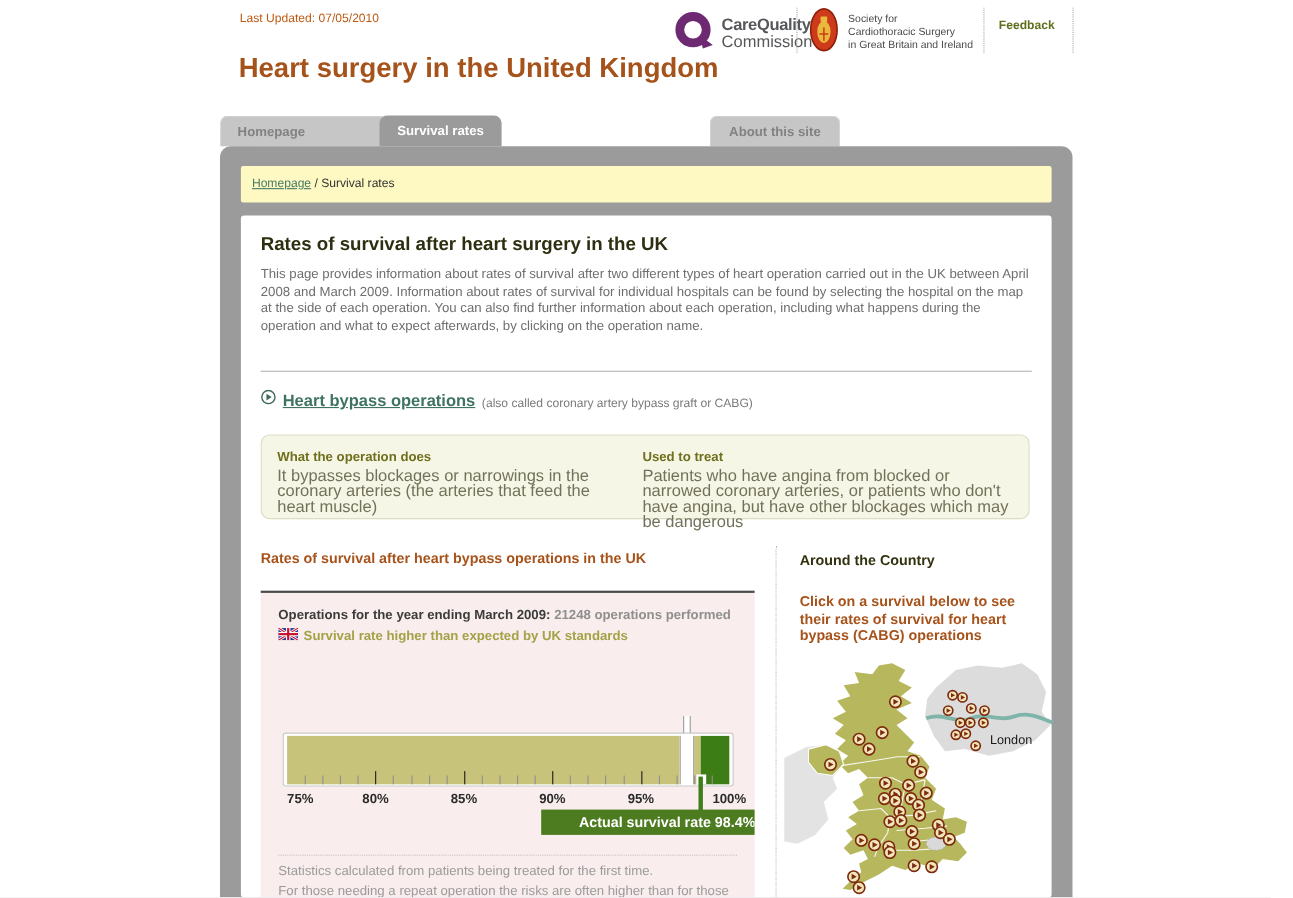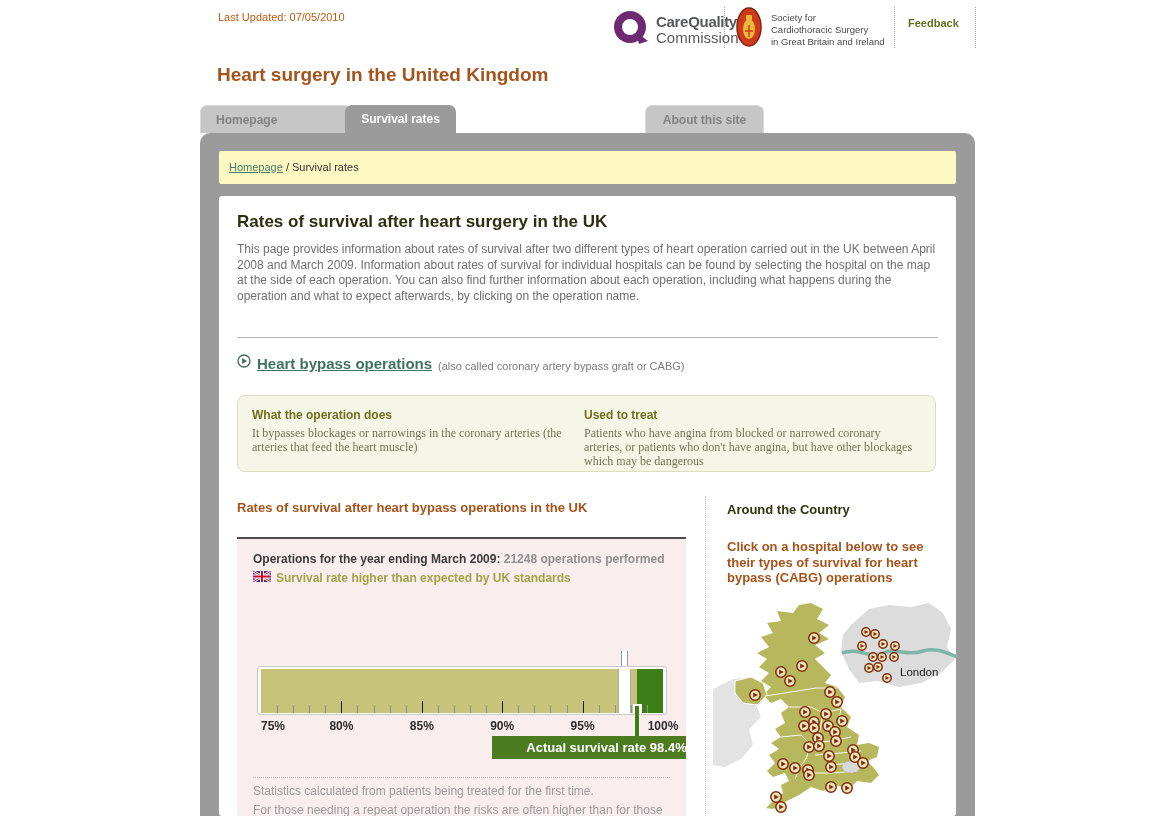--- a/index.html
+++ b/index.html
@@ -3,21 +3,21 @@
 <meta charset="utf-8">
 <style>
   * { margin:0; padding:0; box-sizing:content-box; }
   html,body { background:#ffffff; }
   #page {
     position:relative; width:1175px; height:816px; overflow:hidden;
     font-family:"Liberation Sans", sans-serif; background:#ffffff;
   }
   
   .hdr-updated { position:absolute; left:218px; top:11px; font-size:11px; color:#bc5a12; }
-  .site-title  { position:absolute; left:217px; top:64px; font-size:19px; font-weight:bold; color:#a5521b; }
+  .site-title  { position:absolute; left:217px; top:48px; font-size:25px; font-weight:bold; color:#a5521b; }
   .cqc-logo { position:absolute; left:612px; top:9px; display:flex; align-items:center; gap:6px; }
   .cqc-text { font-size:15px; color:#56575a; line-height:16px; }
   .cqc-text b { letter-spacing:-0.3px; }
   .scts-logo { position:absolute; left:736px; top:7px; display:flex; align-items:center; gap:8px; }
   .scts-text { font-size:9.5px; color:#4a4a4a; line-height:12px; }
   .hdr-sep { position:absolute; top:7px; height:41px; width:0; border-left:1px dotted #a7a7a7; }
   .feedback { position:absolute; left:908px; top:17px; font-size:11px; font-weight:bold; color:#5f701d; cursor:pointer; }
   
   .tab { position:absolute; top:105px; height:28px; line-height:28px; border-radius:7px 7px 0 0;
          font-size:12px; font-weight:bold; text-align:center; cursor:pointer; }
@@ -38,21 +38,21 @@
   .h1 { left:18px; top:16px; font-size:17px; font-weight:bold; color:#2e2e10; }
   .intro { left:18px; top:46px; width:701px; font-size:12px; color:#6e6e6e; line-height:15.5px; }
   .hr { left:18px; top:141px; width:701px; border-top:1px solid #b3b3b3; }
   .oprow { left:18px; top:158px; display:flex; align-items:flex-end; gap:6px; }
   .oplink { font-size:15px; font-weight:bold; color:#3e7360; text-decoration:underline; cursor:pointer; }
   .opnote { font-size:11px; color:#7a7a7a; }
   .infobox { left:18px; top:199px; width:697px; height:75px; background:#f6f6e7; border:1px solid #ddddc5; border-radius:8px; }
   .ib-col1 { position:absolute; left:14px; top:12px; width:318px; }
   .ib-col2 { position:absolute; left:346px; top:12px; width:336px; }
   .ib-title { font-size:12px; font-weight:bold; color:#6f6f1d; margin-bottom:4px; }
-  .ib-text  { font-size:12px; color:#72725a; line-height:14px;font-family:Liberation Serif, serif; }
+  .ib-text  { font-size:15px; color:#72725a; line-height:14px; }
   .section-heading { left:18px; top:304px; font-size:13px; font-weight:bold; color:#a6521a; }
   .v-sep { left:486px; top:300px; height:320px; width:0; border-left:1px dotted #bcbcbc; }
   
   .pinkbox { left:18px; top:341px; width:449px; height:277px; background:#f9eded; border-top:2px solid #4b4b4b; overflow:hidden; }
   .pinkbox > div { position:absolute; }
   .ops-line { left:16px; top:13px; font-size:12px; font-weight:bold; color:#3b3b3b; }
   .ops-line .val { color:#8f8f8f; }
   .status-line { left:16px; top:32px; font-size:12px; font-weight:bold; color:#a3a246; display:flex; align-items:center; gap:5px; }
   .callout { left:21px; top:68px; width:382px; background:#ffffff; border:1px solid #999999;
              font-size:12.5px; color:#4a4a4a; line-height:16px; padding:6px 9px; }
@@ -229,21 +229,21 @@
       <div id="marker-notch" style="left: 395.772px;"></div>
       <div id="marker-line" style="left: 398.272px;"></div>
       <div id="actual-label" style="background: rgb(77, 124, 32); padding-left: 28px;">Actual survival rate 98.4%</div>
 
       <div class="pink-sep"></div>
       <div class="stats-note">Statistics calculated from patients being treated for the first time.</div>
       <div class="clipped">For those needing a repeat operation the risks are often higher than for those being treated for the first time.</div>
     </div>
 
     <div class="sb-heading">Around the Country</div>
-    <div class="sb-cta">Click on a hospital below to see their types of survival for heart bypass (CABG) operations</div>
+    <div class="sb-cta">Click on a survival below to see their rates of survival for heart bypass (CABG) operations</div>
 
     <svg id="uk-map" width="250" height="221" viewBox="0 0 250 221">
 
       <path fill="#e3e3e3" d="M2,94 L22,84 L40,82 L52,88 L56,100 L46,112 L50,122 L38,134 L42,150 L30,164 L14,172 L2,170 Z"></path>
 
       <path fill="#b7b75e" d="M100,8 L112,14 L106,24 L118,30 L108,38 L118,44 L104,50 L114,58 L104,64 L112,72 L120,80 L114,88 L126,92 L134,102 L130,112 L140,122 L136,132 L148,140 L146,150 L158,148 L168,152 L166,162 L156,166 L162,172 L168,180 L160,188 L146,186 L138,194 L124,190 L112,196 L100,192 L88,200 L76,206 L62,214 L55,213 L64,204 L72,198 L70,190 L78,186 L74,178 L62,182 L56,176 L64,168 L58,160 L68,154 L60,148 L70,142 L64,134 L74,128 L70,118 L78,112 L70,104 L60,108 L52,100 L60,92 L50,86 L58,78 L48,72 L56,64 L46,58 L58,52 L50,42 L62,38 L56,28 L70,26 L66,16 L82,18 L88,10 Z"></path>
 
       <path fill="#b7b75e" stroke="#ffffff" stroke-width="1" d="M24,86 L40,82 L52,88 L56,100 L46,110 L32,108 L24,98 Z"></path>
 
       <g stroke="#ffffff" stroke-width="1" fill="none" opacity="0.9">

